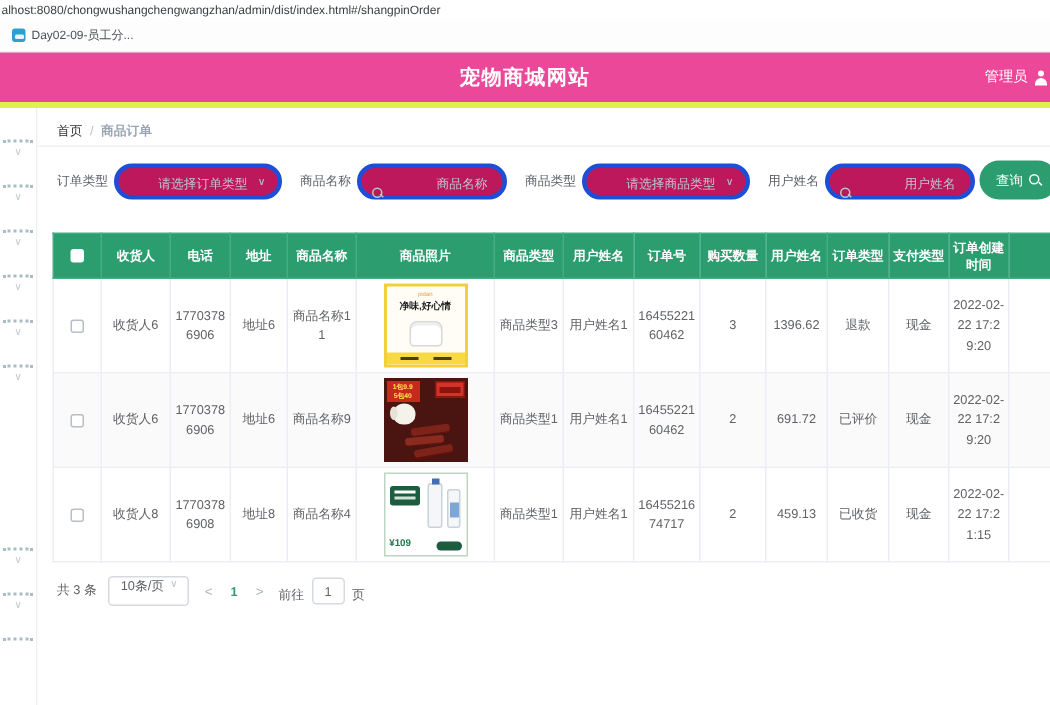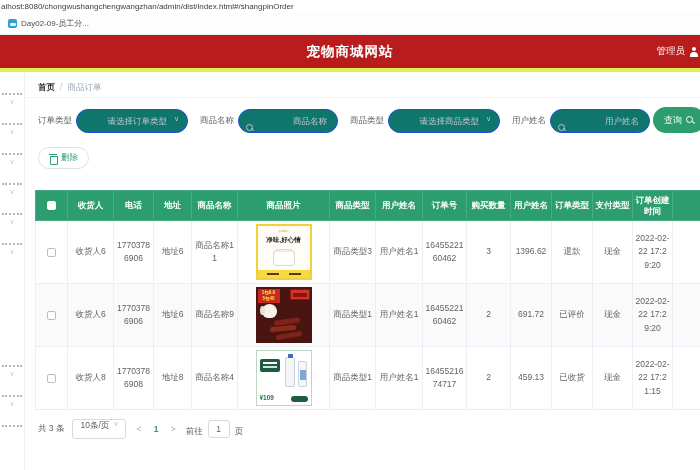--- a/index.html
+++ b/index.html
@@ -10,49 +10,49 @@
   
   .urlbar { position:absolute; top:0; left:0; width:700px; height:13px; background:#fff;
     font-size:8px; color:#3c4043; line-height:13px; padding-left:1px; white-space:nowrap; }
   .bookmarks { position:absolute; top:13px; left:0; width:700px; height:22px; background:#fdfdfd;
     border-bottom:1px solid #eceff1; display:flex; align-items:center; padding-left:8px; }
   .bookmark { display:flex; align-items:center; gap:4px; font-size:8px; color:#4a4f54; }
   .cal-icon { width:9px; height:9px; background:#2f9fd0; border-radius:2px; position:relative; }
   .cal-icon::after { content:""; position:absolute; left:1.5px; top:3.5px; width:6px; height:3px; background:#e8f6fc; border-radius:1px; }
 
   
-  .appheader { position:absolute; top:35px; left:0; width:700px; height:33px; background:#b91c1c;
+  .appheader { position:absolute; top:35px; left:0; width:700px; height:33px; background:#ec4899;
     display:flex; align-items:center; justify-content:center; }
   .app-title { color:#fff; font-size:13.5px; font-weight:bold; letter-spacing:1px; }
   .header-user { position:absolute; right:4px; top:0; height:33px; display:flex; align-items:center; gap:4px; color:#fff; font-size:9.5px; }
   .avatar-icon { width:10px; height:10px; position:relative; margin-right:-3px; }
   .avatar-icon::before { content:""; position:absolute; left:3px; top:0; width:4px; height:4px; border-radius:50%; background:#fff; }
   .avatar-icon::after { content:""; position:absolute; left:1px; top:5px; width:8px; height:5px; border-radius:4px 4px 0 0; background:#fff; }
   .accent-line { position:absolute; top:68px; left:0; width:700px; height:4px; background:#ddf153; }
 
   
   .sidebar { position:absolute; top:72px; left:0; width:25px; height:398px; background:#fff;
     border-right:1px solid #eceff1; padding-top:16px; overflow:hidden; }
   .side-item { height:30px; display:flex; flex-direction:column; align-items:flex-start; }
   .side-item .dots { width:20px; margin-left:2px; border-top:2px dotted #a9bcc3; margin-top:5px; }
   .side-item .chev { width:100%; text-align:center; font-size:7px; color:#c3cbd2; line-height:14px; }
   .side-spacer { height:92px; }
 
   
   .main { position:absolute; top:72px; left:25px; width:675px; height:398px; background:#fff; }
 
   .breadcrumb { height:26px; padding:10px 0 0 13px; font-size:8.5px; border-bottom:1px solid #f0f2f4; display:flex; gap:5px; }
-  .bc-home { color:#303133; font-weight:bold; }
+  .bc-home { color:#303133; font-weight:normal; }
   .bc-sep { color:#b8bfc8; }
-  .bc-cur { color:#9aa6b5; }
+  .bc-cur { color:#9aa6b5;font-weight:bold; }
 
   
   .filterrow { position:relative; margin-top:10px; padding-left:13px; height:26px; display:flex; align-items:center; gap:4px; }
   .f-label { font-size:8.5px; color:#5a5e66; white-space:nowrap; }
-  .f-select, .f-input { position:relative; height:24px; border:1px solid #1d4ed8; border-radius:12px; background:#0f766e; margin-right:8px; }
+  .f-select, .f-input { position:relative; height:24px; border:3px solid #1d4ed8; border-radius:12px; background:#be185d; margin-right:8px; }
   .f-select { width:112px; }
   .f-input { width:100px; }
   .f-select input, .f-input input { width:100%; height:100%; border:none; outline:none; background:transparent;
     font-size:8.5px; text-align:right; border-radius:12px; font-family:inherit; }
   .f-select input { padding-right:20px; }
   .f-input input { padding-right:10px; padding-left:18px; }
   .f-select input::placeholder, .f-input input::placeholder { color:#c0c4cc; }
   .f-chev { position:absolute; right:8px; top:5px; font-size:7px; color:#c0c4cc; pointer-events:none; }
   .f-mag { position:absolute; left:7px; top:7px; pointer-events:none; }
   .mag { width:7px; height:7px; display:inline-block; position:relative; }
@@ -216,26 +216,20 @@
     <span class="f-input">
       <span class="f-mag"><span class="mag"></span></span>
       <input placeholder="用户姓名" style="">
     </span>
     <button class="search-btn">
       <span>查询</span>
       <span class="mag-w"></span>
     </button>
   </div>
 
-  <div class="deleterow">
-    <button class="delete-btn">
-      <span class="trash"></span>
-      <span>删除</span>
-    </button>
-  </div>
 
   <div class="tablewrap">
     <table>
       <colgroup>
         <col style="width:32px">
           <col style="width:46px">
           <col style="width:40px">
           <col style="width:38px">
         <col style="width:46px">
           <col style="width:92px">

